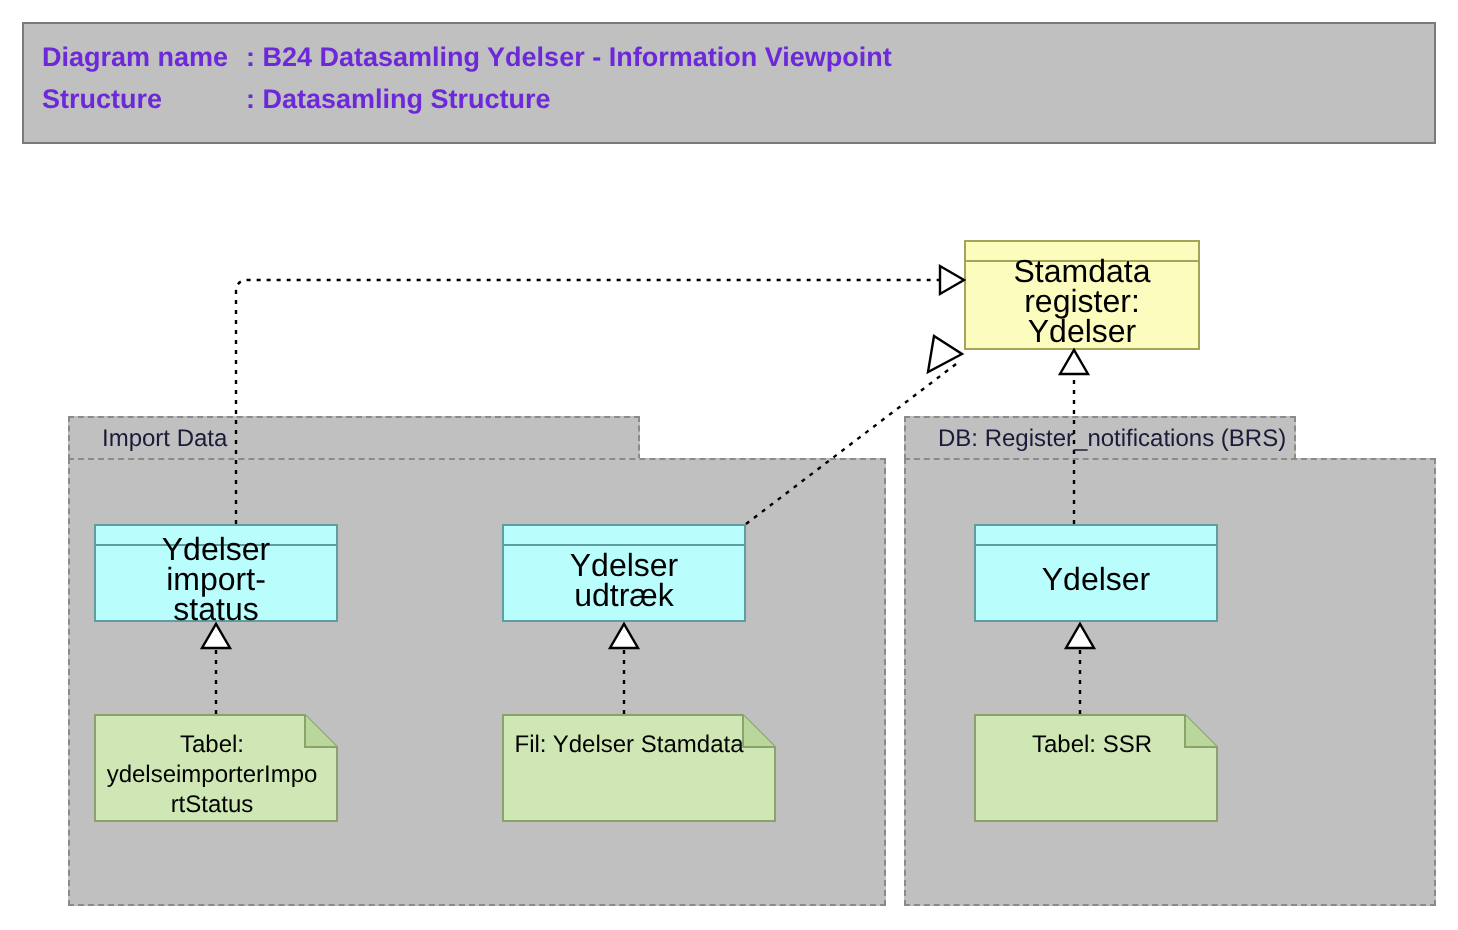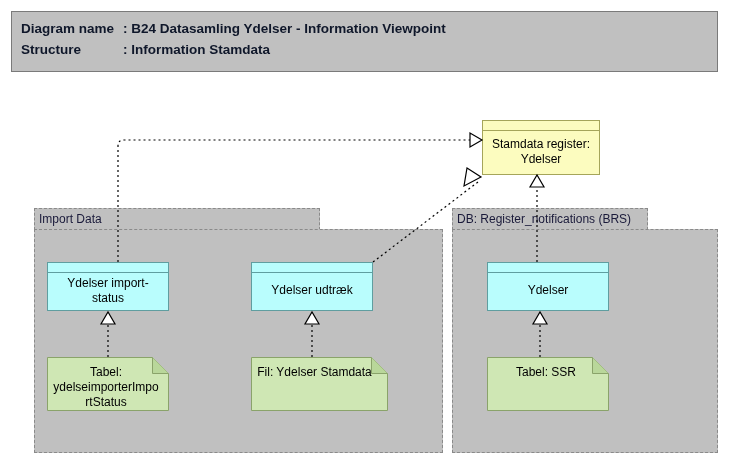--- a/index.html
+++ b/index.html
@@ -32,21 +32,21 @@
     height: 61px;
     background: #c0c0c0;
     border: 1px solid #7a7a7a;
     box-sizing: border-box;
     padding: 6px 0 0 9px;
   }
   .title-row {
     display: flex;
     font-size: 13.5px;
     font-weight: bold;
-    color: #0f172a;
+    color: #6d28d9;
     line-height: 21px;
     white-space: pre;
   }
   .title-key { display: inline-block; width: 102px; }
   .title-val { display: inline-block; }
 
   
   .group {
     position: absolute;
     box-sizing: border-box;
@@ -56,21 +56,21 @@
     left: 0;
     top: 0;
     height: 22px;
     background: #c0c0c0;
     border: 1px dashed #8a8a8a;
     border-bottom: none;
     box-sizing: border-box;
     font-size: 12px;
     color: #1a1a3a;
     line-height: 20px;
-    padding-left: 4px;
+    padding-left: 16px;
     white-space: nowrap;
     overflow: hidden;
   }
   .group-body {
     position: absolute;
     left: 0;
     background: #c0c0c0;
     border: 1px dashed #8a8a8a;
     box-sizing: border-box;
   }
@@ -78,21 +78,21 @@
   
   .node {
     position: absolute;
     box-sizing: border-box;
     border: 1px solid #5f9ea0;
     background: #b9fdfd;
     display: flex;
     align-items: center;
     justify-content: center;
     text-align: center;
-    font-size: 12px;
+    font-size: 16px;
     color: #000000;
     line-height: 15px;
     padding: 10px 6px 2px 6px;
   }
   .node .band {
     position: absolute;
     left: 0;
     top: 0;
     right: 0;
     height: 10px;
@@ -143,21 +143,21 @@
 
   <div class="title-box">
     <div class="title-row">
       <span class="title-key">Diagram name</span>
       <span>: </span>
       <span class="title-val">B24 Datasamling Ydelser - Information Viewpoint</span>
     </div>
     <div class="title-row">
       <span class="title-key">Structure</span>
       <span>: </span>
-      <span class="title-val">Information Stamdata</span>
+      <span class="title-val">Datasamling Structure</span>
     </div>
   </div>
 
   <div class="group" style="left:34px; top:208px; width:286px; height:245px;">
     <div class="group-tab" style="width:286px;">Import Data</div>
     <div class="group-body" style="top:21px; width:409px; height:224px;"></div>
   </div>
 
   <div class="group" style="left:452px; top:208px; width:196px; height:245px;">
     <div class="group-tab" style="width:196px;">DB: Register_notifications (BRS)</div>

